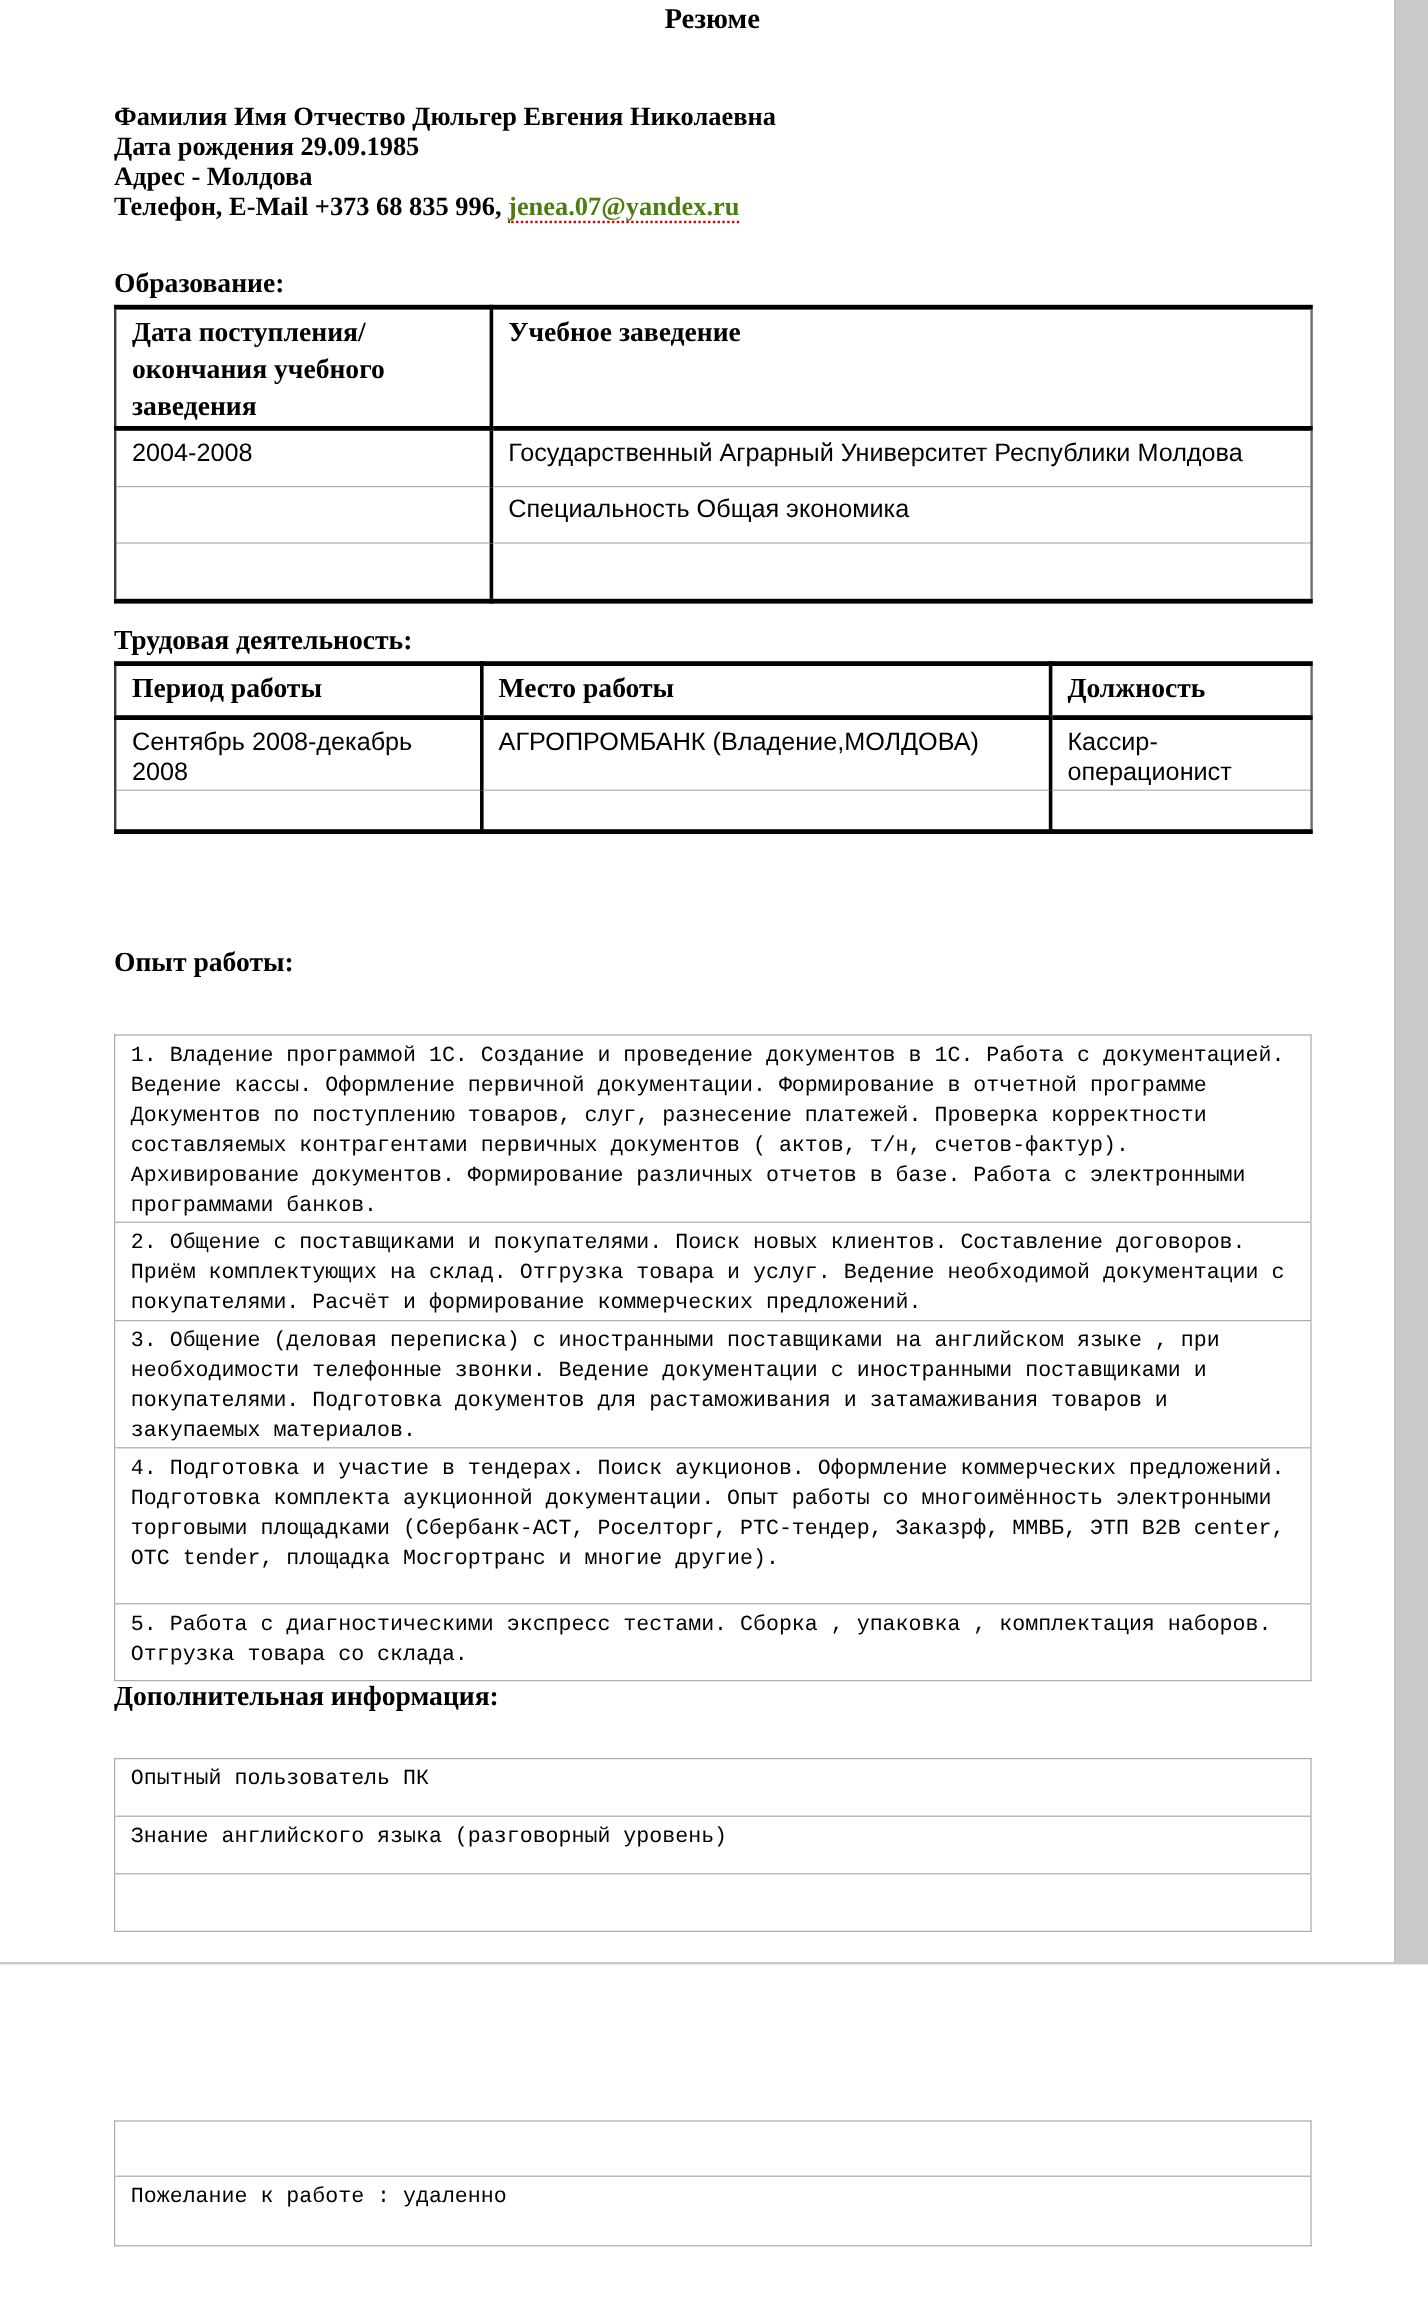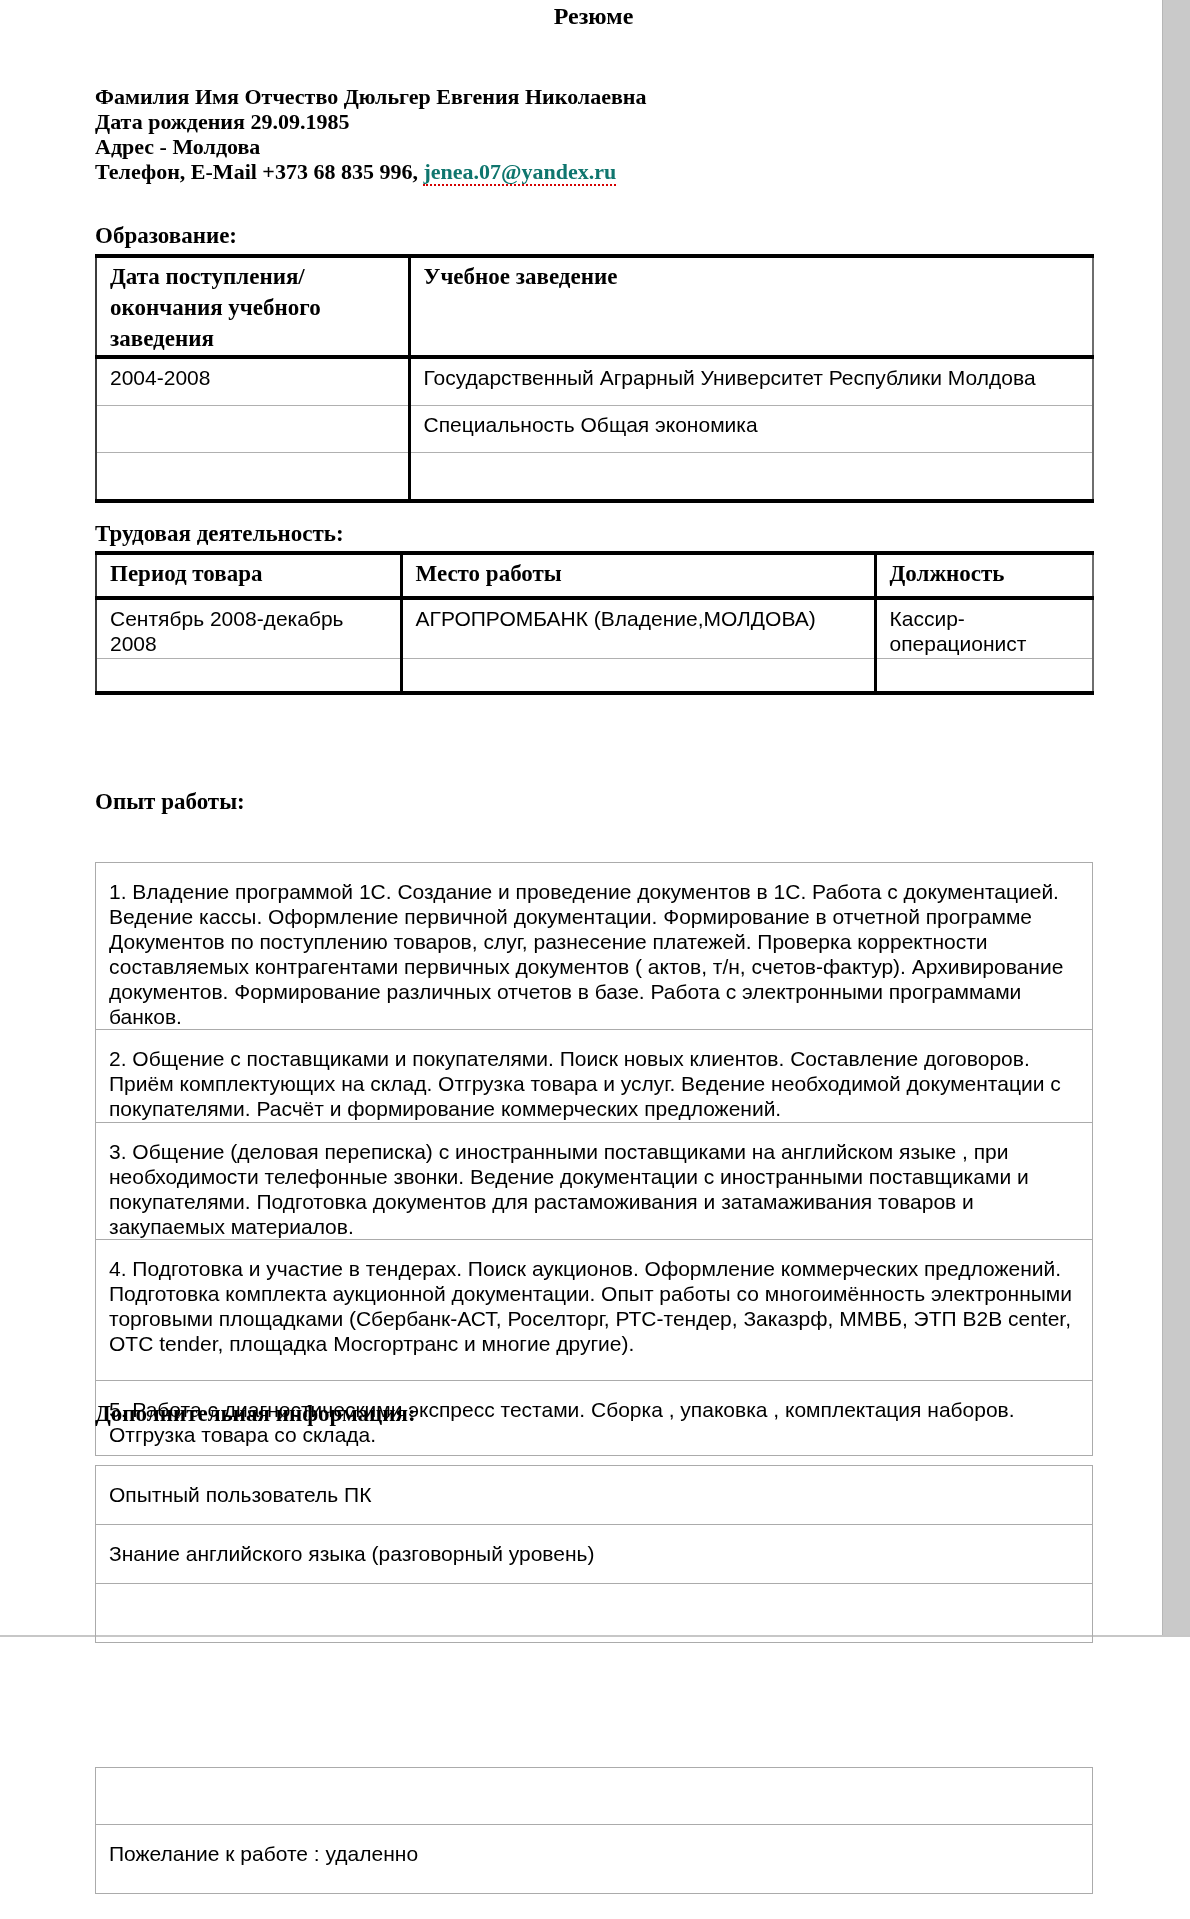--- a/index.html
+++ b/index.html
@@ -11,21 +11,21 @@
   }
   .side-strip{position:absolute;top:0;right:0;width:27px;height:1636px;background:#c9c9c9;border-left:1px solid #b6b6b6;}
   .page-break-line{position:absolute;left:0;top:1635px;width:1190px;height:2px;background:#c7c7c7;}
 
   .doc-title{position:absolute;left:95px;top:2px;width:997px;margin:0;text-align:center;
     font-family:"Liberation Serif","DejaVu Serif",serif;font-weight:bold;font-size:24px;line-height:28px;}
 
   .personal{position:absolute;left:95px;top:84px;width:997px;
     font-family:"Liberation Serif","DejaVu Serif",serif;font-weight:bold;font-size:22px;line-height:25px;}
   .p-line{white-space:nowrap;}
-  .email-link{color:#0f766e;text-decoration:none;border-bottom:2px dotted #d40000;padding-bottom:0px;cursor:pointer;}
+  .email-link{color:#4d7c0f;text-decoration:none;border-bottom:2px dotted #d40000;padding-bottom:0px;cursor:pointer;}
 
   h2.sec{position:absolute;left:95px;margin:0;width:997px;
     font-family:"Liberation Serif","DejaVu Serif",serif;font-weight:bold;font-size:23px;line-height:27px;}
   .edu-h{top:222px;}
   .work-h{top:520px;}
   .exp-h{top:788px;}
   .add-h{top:1400px;}
 
   table.doc{position:absolute;left:95px;width:997px;border-collapse:collapse;table-layout:fixed;}
   table.doc td,table.doc th{vertical-align:top;overflow:hidden;}
@@ -44,21 +44,21 @@
   .edu-t td{height:40px;}
 
   .work-t{top:551px;}
   .work-t th{height:38px;}
   .work-t tr.wr1 td{height:52px;}
   .work-t tr.wr2 td{height:76px;}
   .work-t tr.wr3 td{height:26px;}
 
   
   table.light{border:1px solid #ababab;}
-  table.light td{font-size:21px;line-height:25px;padding:16px 12px 0 13px;border-top:1px solid #ababab;}
+  table.light td{font-size:18px;line-height:25px;padding:5px 12px 0 13px;border-top:1px solid #ababab;font-family:Liberation Mono, monospace;}
   table.light tr:first-child td{border-top:none;}
 
   .exp-t{top:862px;}
   .exp-t tr.xr1 td{height:150px;}
   .exp-t tr.xr2 td{height:76px;}
   .exp-t tr.xr3 td{height:98px;}
   .exp-t tr.xr4 td{height:124px;}
   .exp-t tr.xr5 td{height:58px;}
 
   .add-t{top:1465px;}
@@ -114,21 +114,21 @@
 
 <h2 class="sec work-h">Трудовая деятельность:</h2>
 <table class="doc strong work-t">
   <colgroup>
       <col style="width:305px">
       <col style="width:474px">
       <col style="width:218px">
     </colgroup>
   <thead>
     <tr>
-      <th>Период товара</th>
+      <th>Период работы</th>
       <th>Место работы</th>
       <th>Должность</th>
     </tr>
   </thead>
   <tbody>
     <tr class="wr1">
       <td>Сентябрь 2008-декабрь 2008</td>
       <td>АГРОПРОМБАНК (Владение,МОЛДОВА)</td>
       <td>Кассир-операционист</td>
     </tr>

